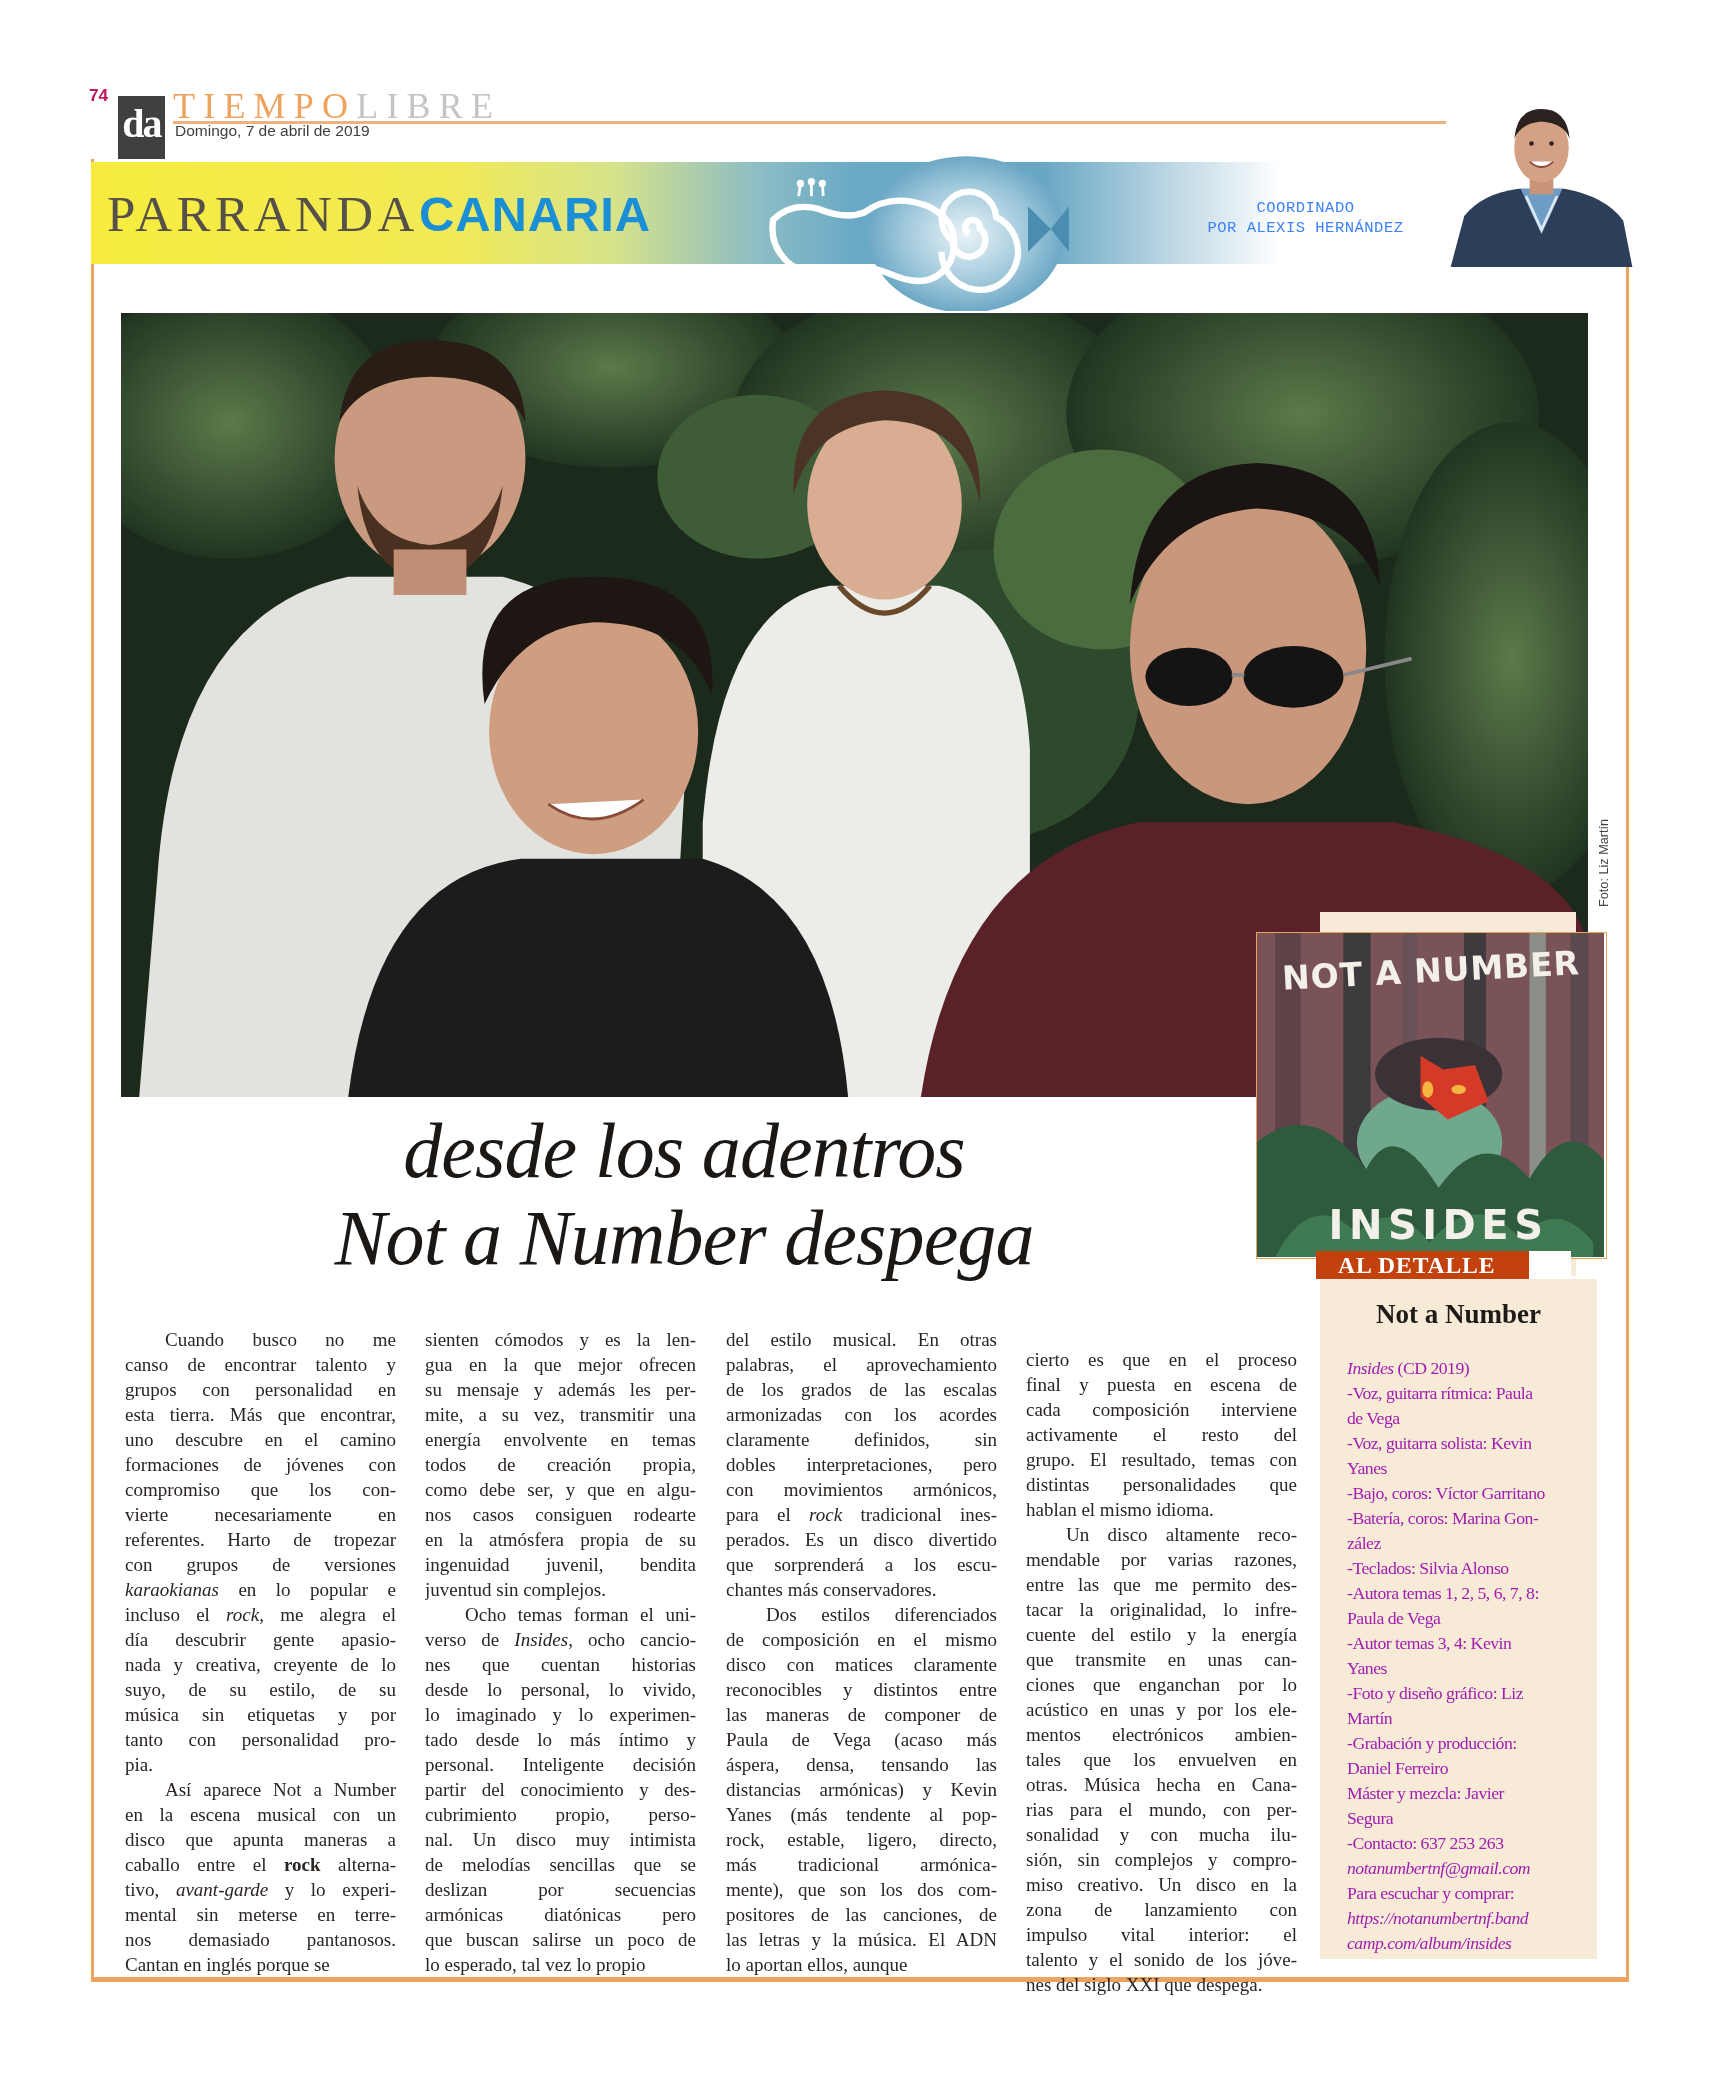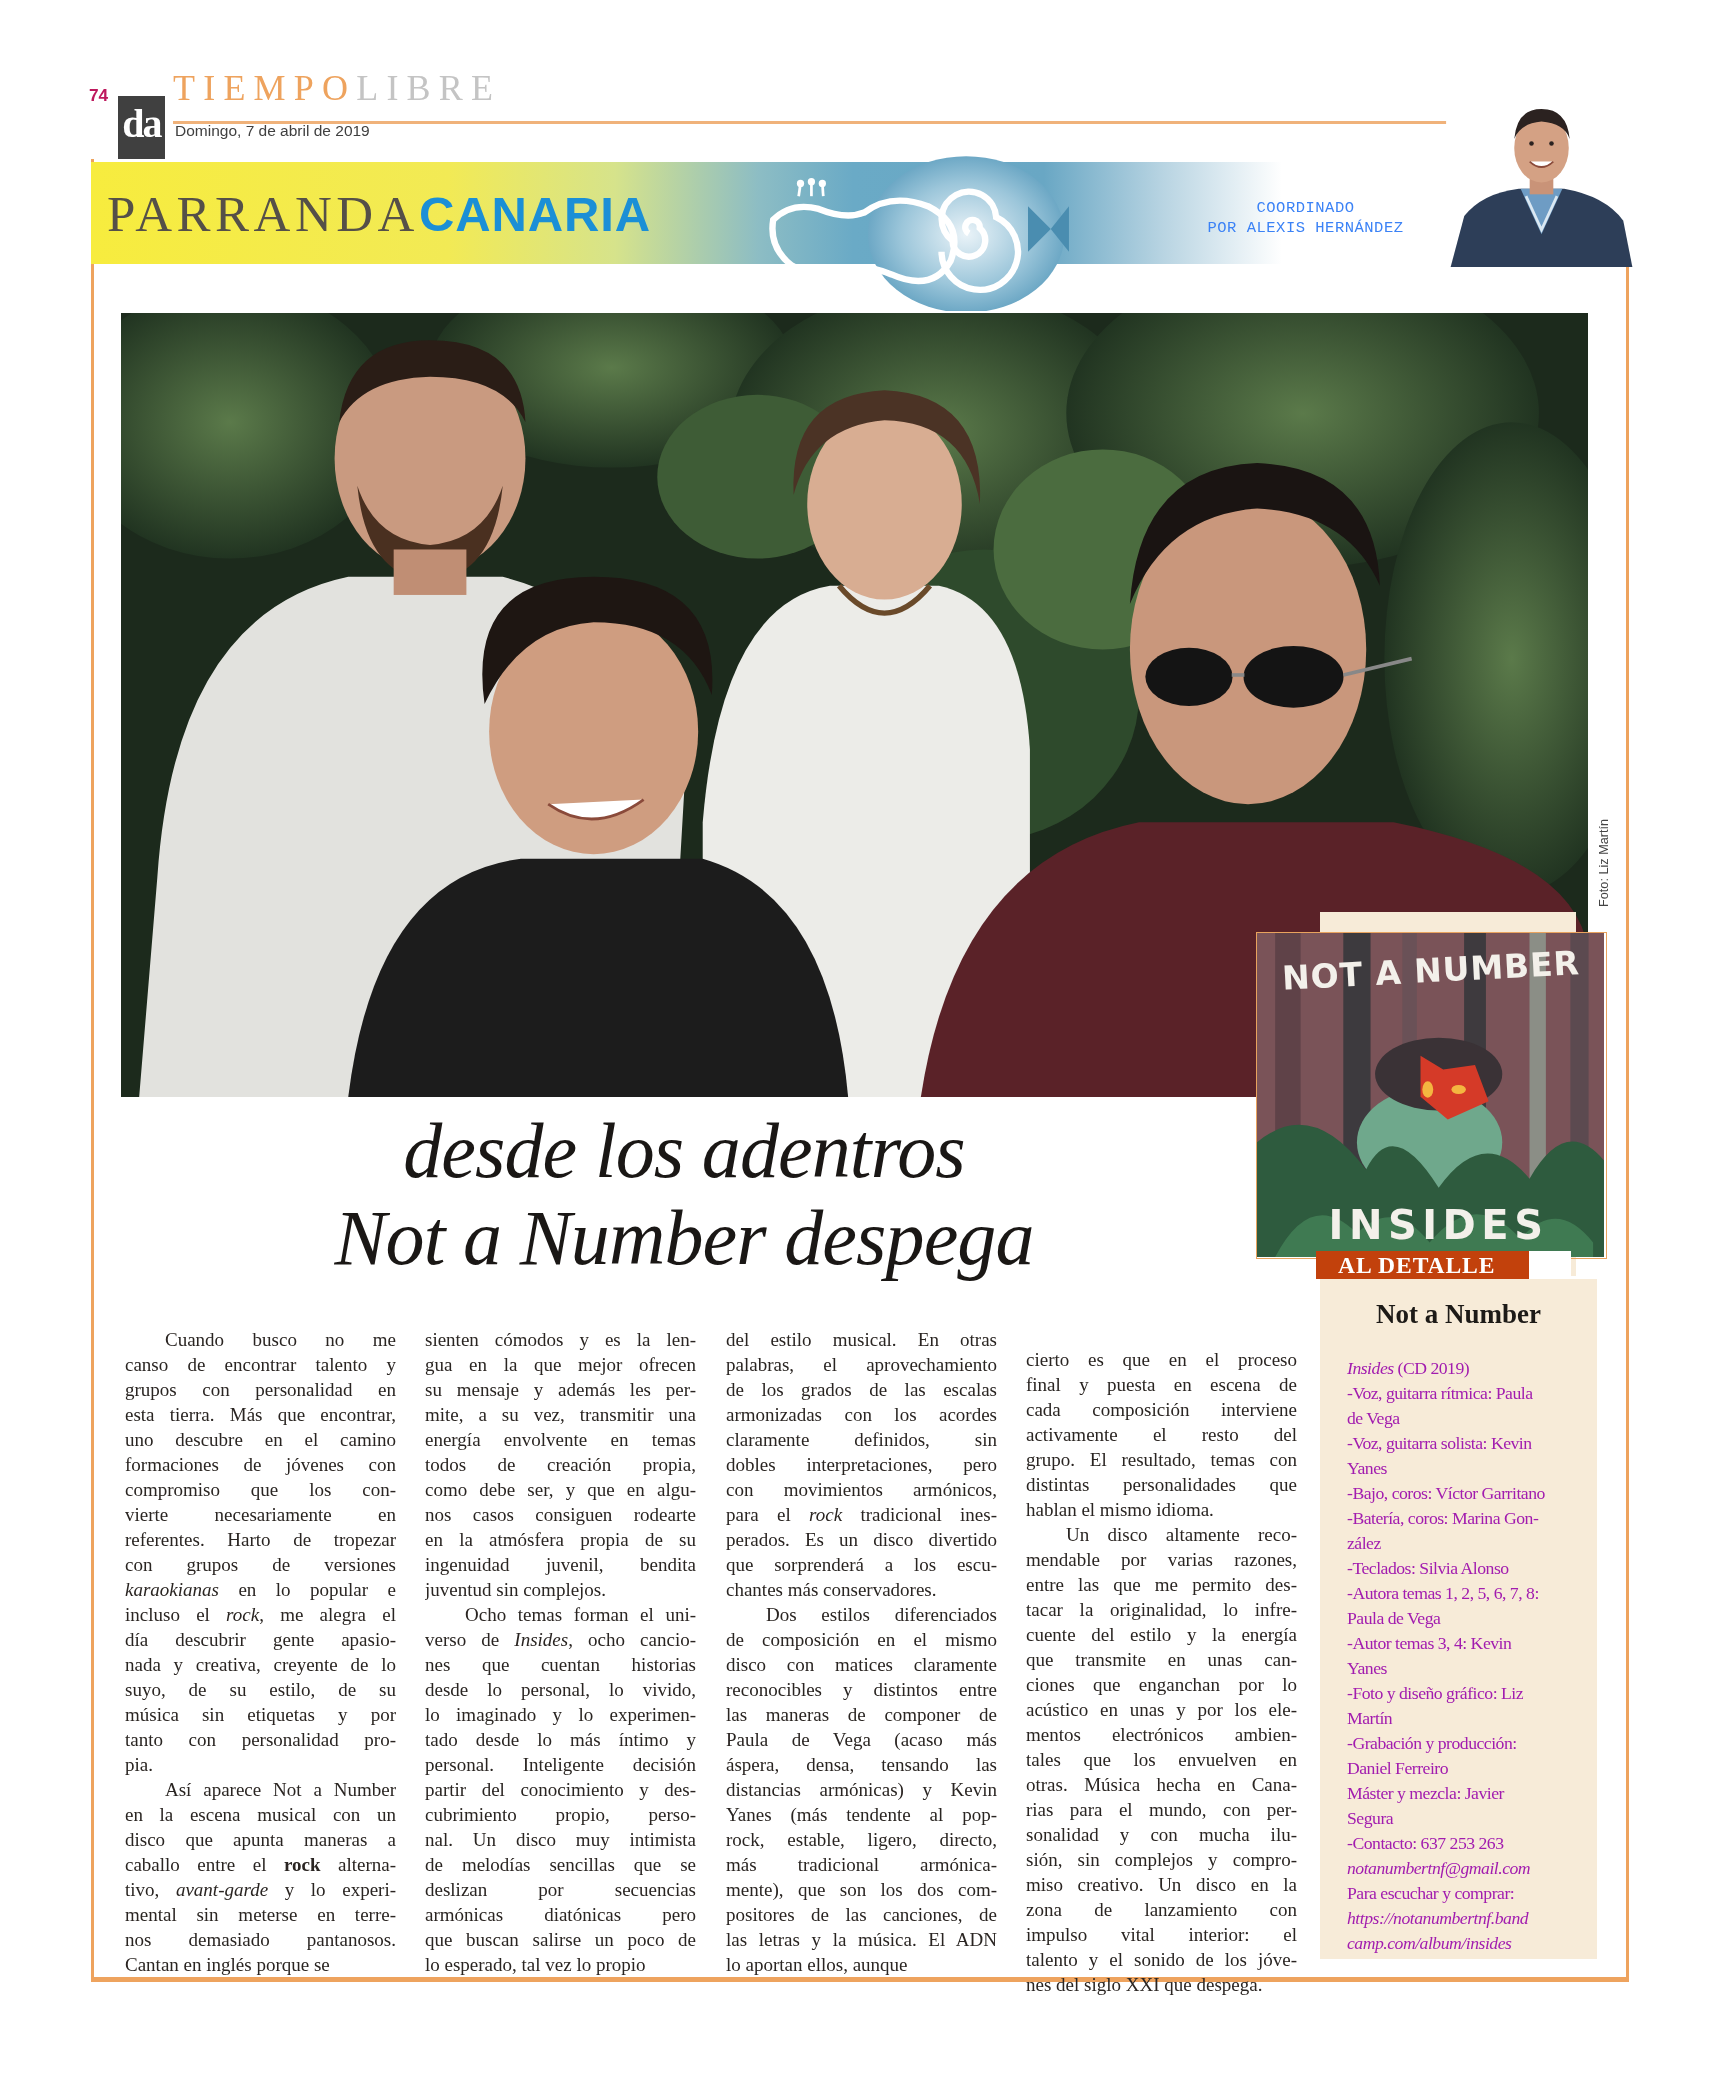--- a/index.html
+++ b/index.html
@@ -1,21 +1,21 @@
 <!DOCTYPE html>
 <html style="font-size:14.5px"><head>
 <meta charset="utf-8">
 <style>
   html, body { margin:0; padding:0; background:#ffffff; }
   body { width:1730px; height:2097px; position:relative; overflow:hidden; font-family:"Liberation Serif", serif; color:#2a2522; }
 
   
   .page-num { position:absolute; left:89px; top:85px; font-family:"Liberation Sans", sans-serif; font-weight:bold; font-size:17.3px; color:#be185d; }
   .logo-da { position:absolute; left:118px; top:89px; width:45px; width:47px; height:63px; background:#404040; color:#fff; font-family:"Liberation Serif", serif; font-weight:bold; font-size:40px; line-height:56px; text-align:center; letter-spacing:-1.8px; overflow:hidden;margin-top:7px; }
-  .section-title { position:absolute; left:173px; top:70px; font-family:"Liberation Serif", serif; font-size:36px; letter-spacing:8.2px; line-height:36px; }
+  .section-title { position:absolute; left:173px; top:88px; font-family:"Liberation Serif", serif; font-size:36px; letter-spacing:8.2px; line-height:36px; }
   .section-title .t1 { color:#eea35e; }
   .section-title .t2 { color:#c4c4c4; }
   .mast-rule { position:absolute; left:173px; top:121px; width:1461px; height:2.7px; background:#f0b27a; }
   .mast-date { position:absolute; left:175px; top:122px; font-family:"Liberation Sans", sans-serif; font-size:15.5px; color:#404040; }
 
   
   .frame { position:absolute; left:91px; top:159px; width:1538px; height:1823px; border-left:3.6px solid #eea35e; border-right:3.6px solid #eea35e; border-bottom:5.5px solid #eea35e; box-sizing:border-box; }
 
   
   .banner { position:absolute; left:91px; top:162px; width:1191px; height:102px; background:linear-gradient(90deg,#f7ec3e 0%, #f2ea55 30%, #d6e38b 44%, #8dbdc4 56%, #6aaac6 64%, #69a7c4 80%, #b8d4e2 90%, #ffffff 100%); }

